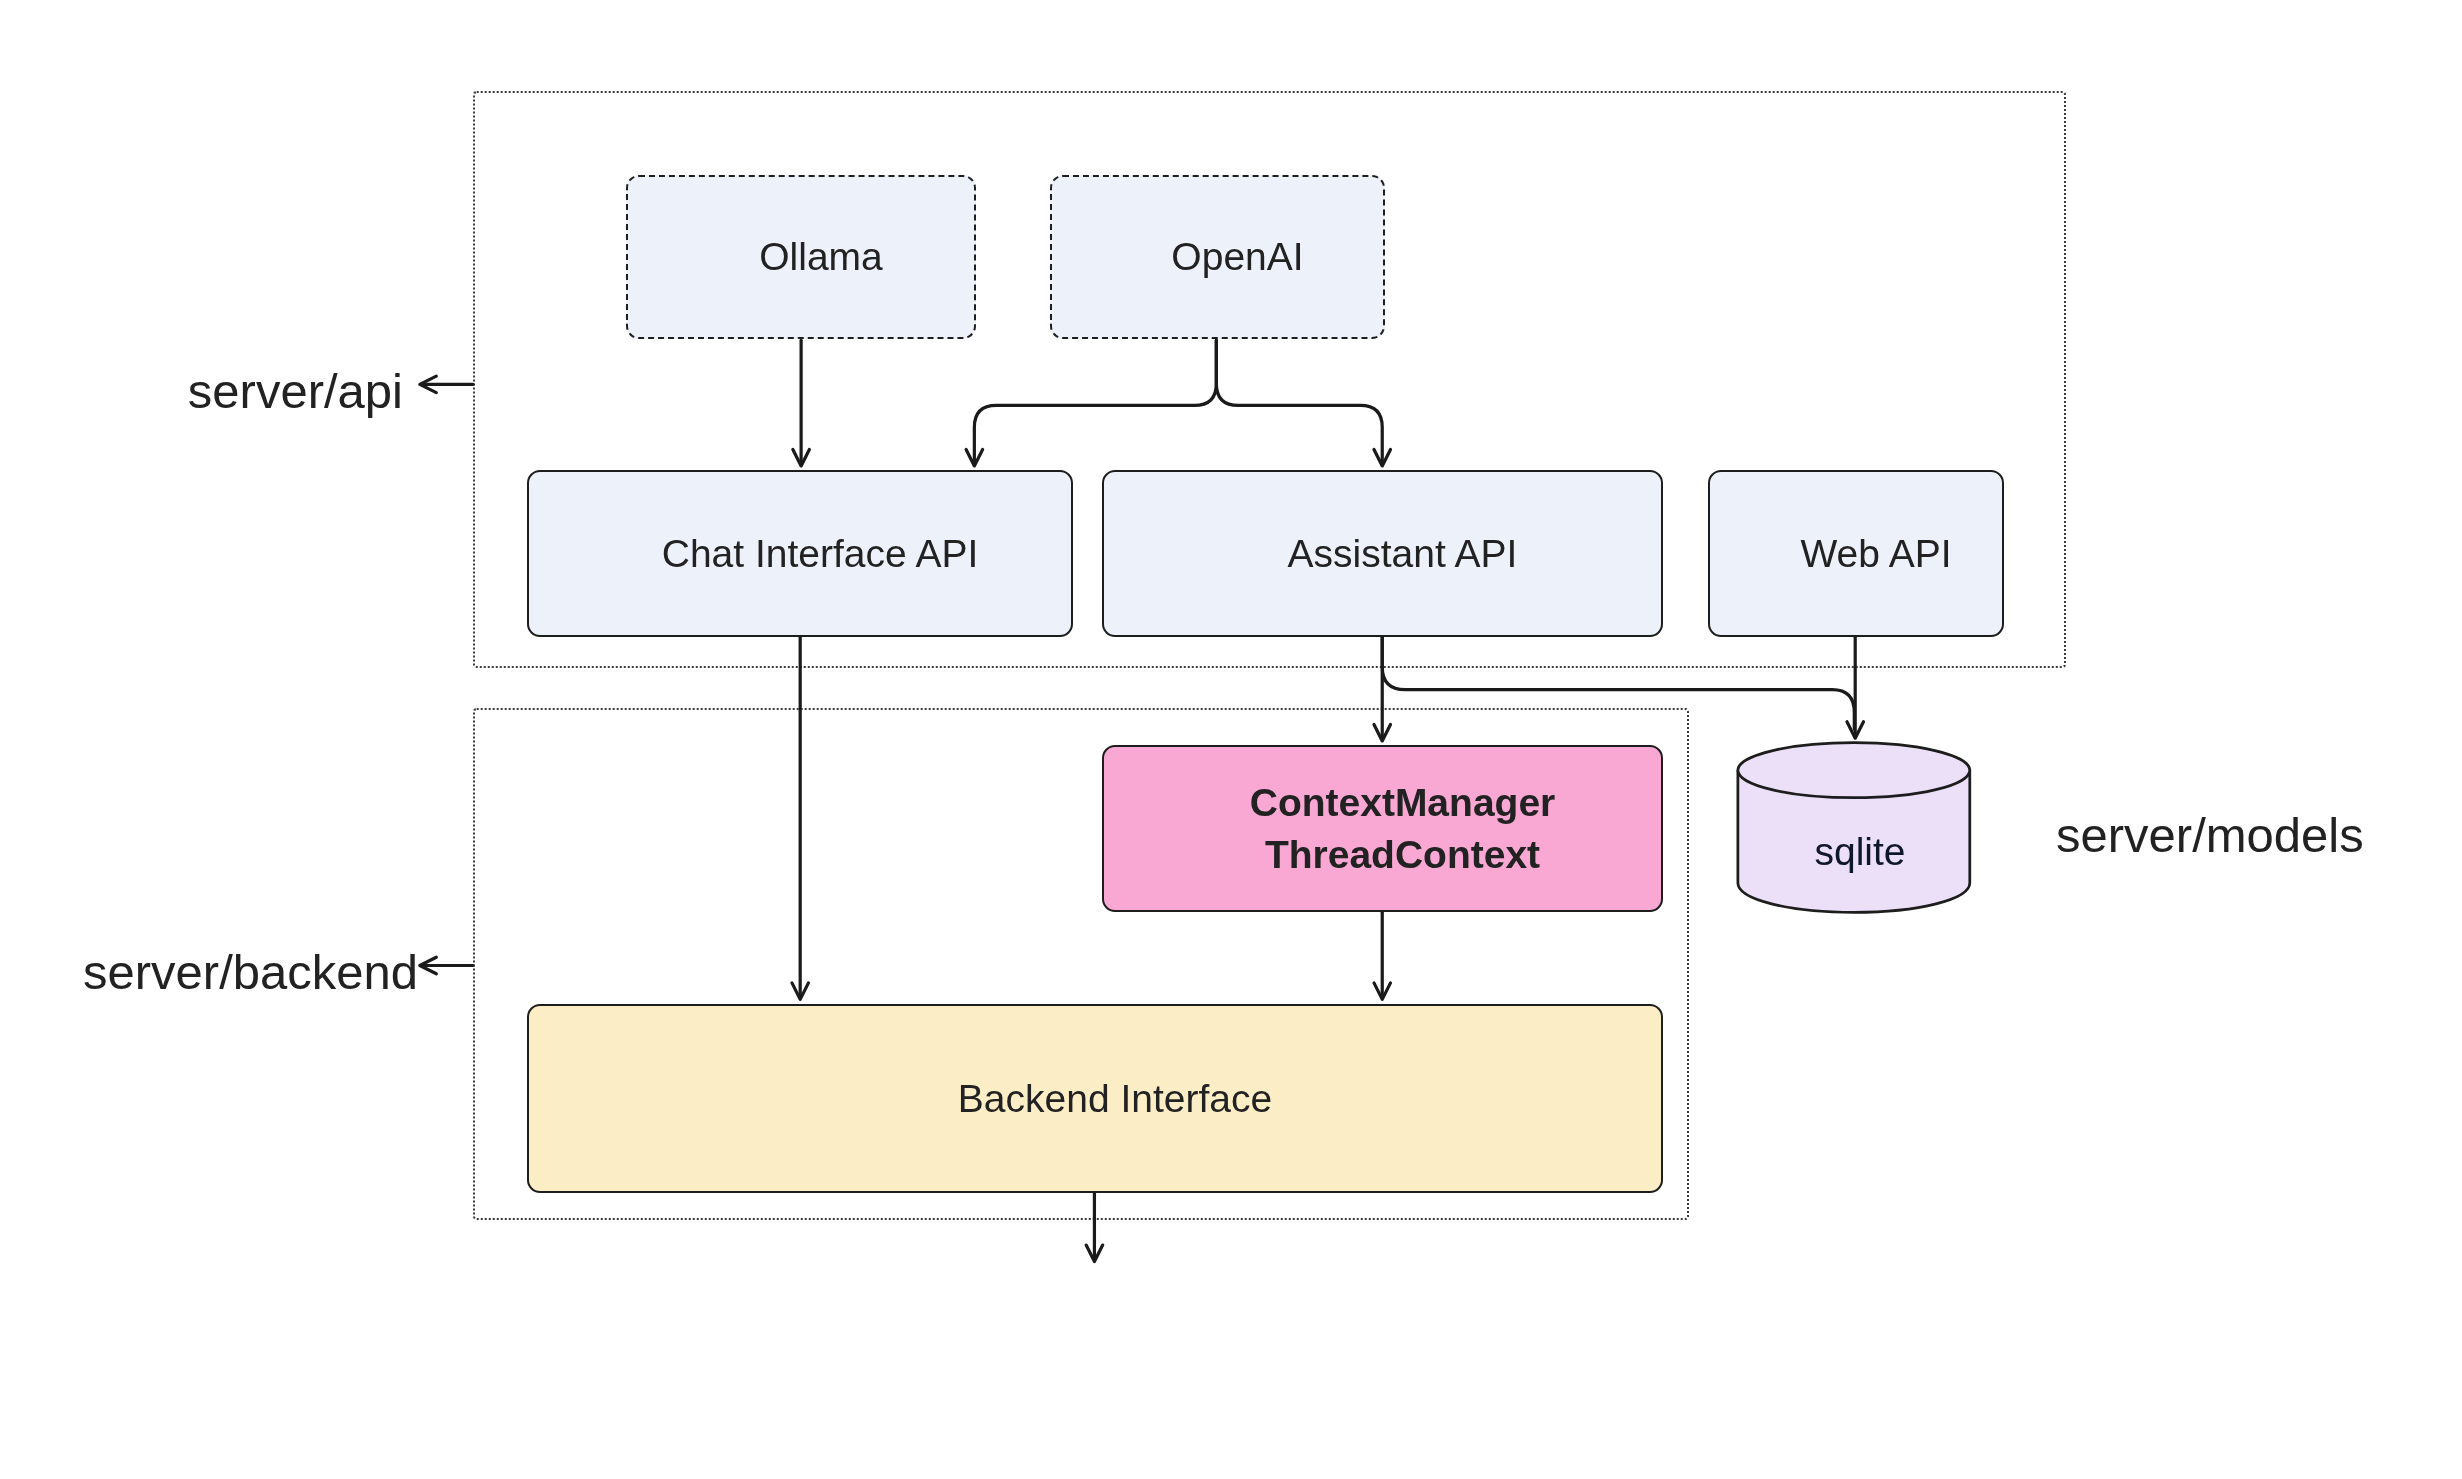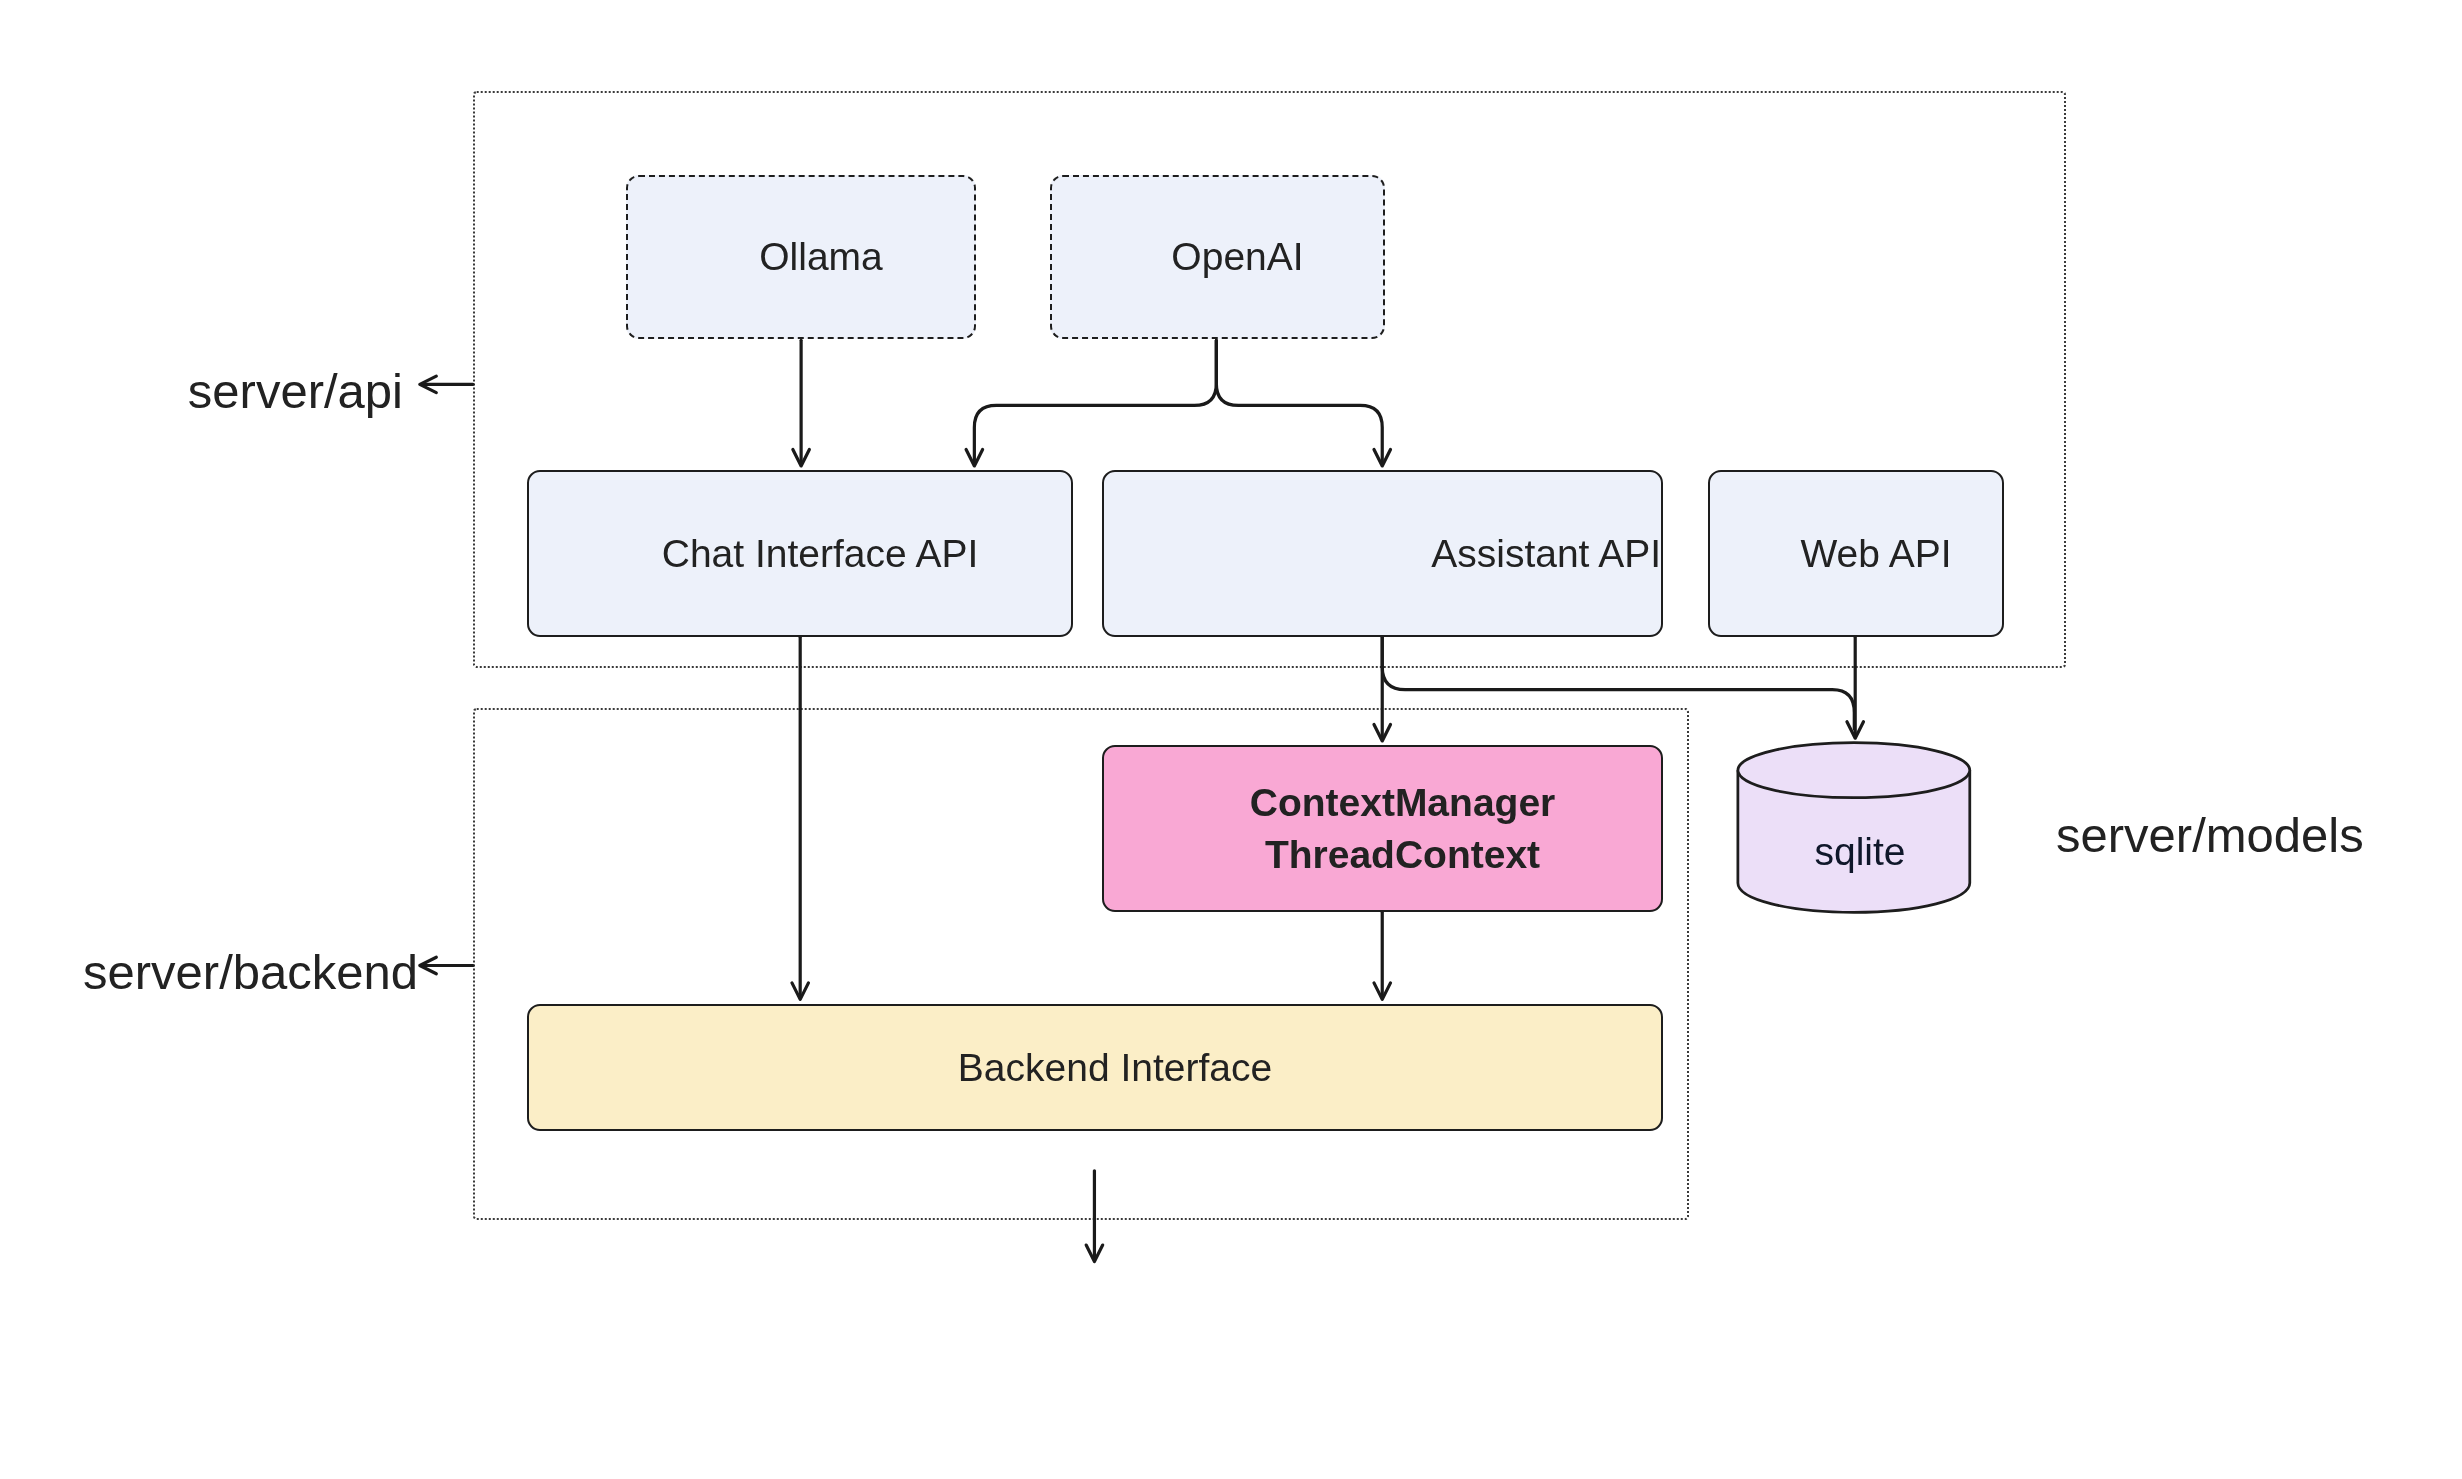--- a/index.html
+++ b/index.html
@@ -62,34 +62,34 @@
   </div>
 
   <div class="node dashed" style="left: 1050px; top: 175px; width: 335px; height: 164px; background-color: rgb(237, 241, 250);">
     <span>OpenAI</span>
   </div>
 
   <div class="node" style="left: 527px; top: 470px; width: 546px; height: 167px; background-color: rgb(237, 241, 250);">
     <span>Chat Interface API</span>
   </div>
 
-  <div class="node" style="left: 1102px; top: 470px; width: 561px; height: 167px; background-color: rgb(237, 241, 250); align-items: flex-end;">
+  <div class="node" style="left: 1102px; top: 470px; width: 561px; height: 167px; background-color: rgb(237, 241, 250);">
     <span>Assistant API</span>
   </div>
 
   <div class="node" style="left: 1708px; top: 470px; width: 296px; height: 167px; background-color: rgb(237, 241, 250);">
     <span>Web API</span>
   </div>
 
   <div class="node" style="left: 1102px; top: 745px; width: 561px; height: 167px; background-color: #f9a8d4; font-weight: bold;">
     <span>ContextManager</span>
     <span>ThreadContext</span>
   </div>
 
-  <div class="node" style="left: 527px; top: 1004px; width: 1136px; height: 127px; background-color: rgb(251, 238, 199);">
+  <div class="node" style="left: 527px; top: 1004px; width: 1136px; height: 189px; background-color: rgb(251, 238, 199);">
     <span>Backend Interface</span>
   </div>
 
 
   <div class="cyl-label" style="left:1738px; top:830px; width:232px;">sqlite</div>
 
   <div class="glabel right-align" style="left:128px; top:363px; width:275px;">server/api</div>
   <div class="glabel right-align" style="left:83px; top:944px; width:321px;">server/backend</div>
   <div class="glabel" style="left:2056px; top:807px;">server/models</div>
 

